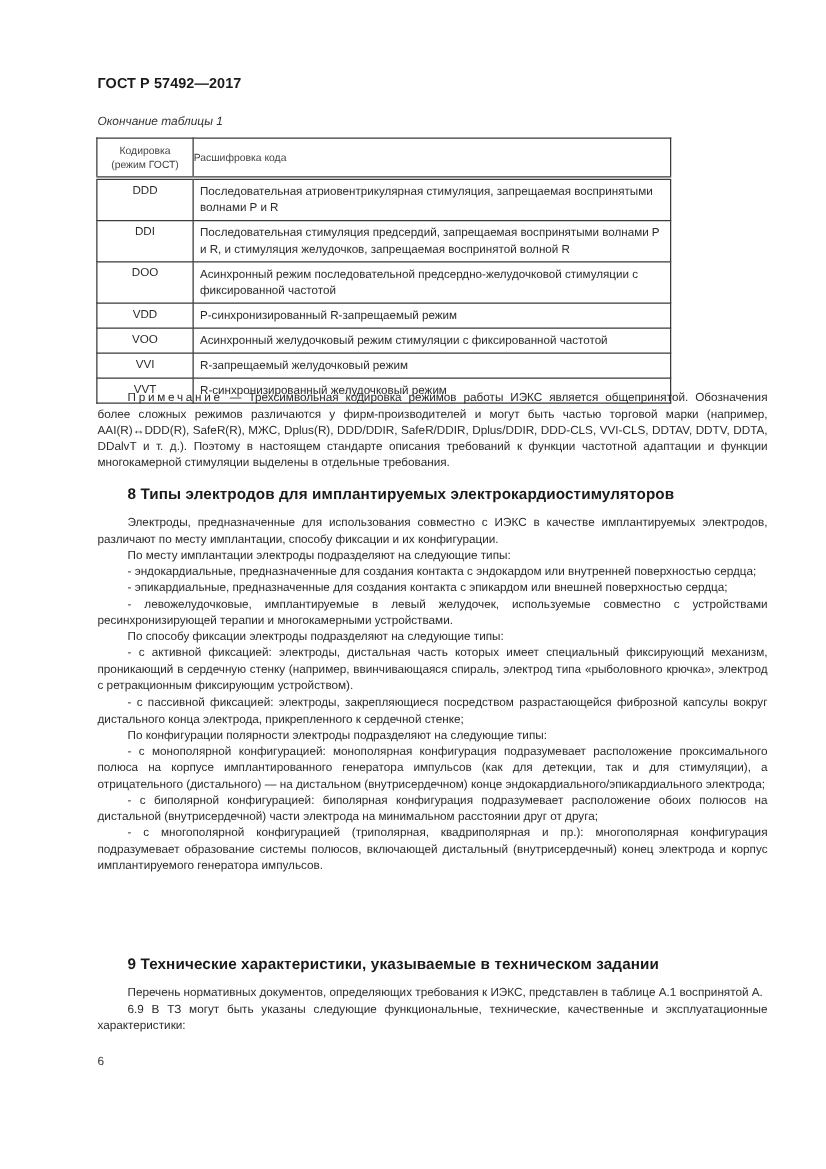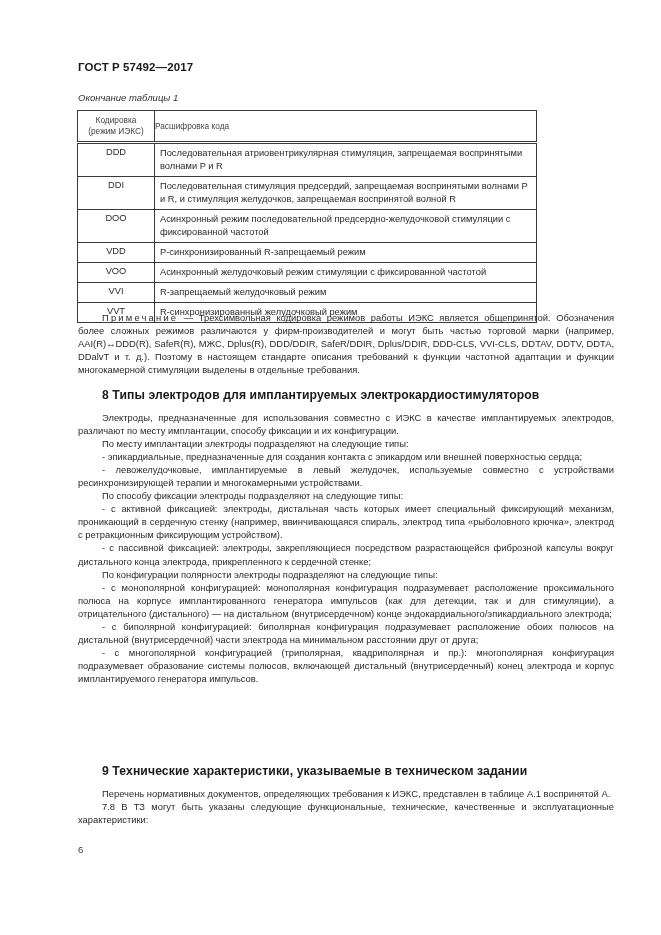--- a/index.html
+++ b/index.html
@@ -47,21 +47,21 @@
 
 <div class="page-header">ГОСТ Р 57492—2017</div>
 
 <div class="table-caption">Окончание таблицы 1</div>
 
 <table class="codes">
   <thead>
     <tr>
       <th class="c1">
         <span>Кодировка</span><br>
-        <span>(режим ИЭКС)</span>
+        <span>(режим ГОСТ)</span>
       </th>
       <th class="c2">Расшифровка кода</th>
     </tr>
   </thead>
   <tbody>
     <tr>
       <td class="code">DDD</td>
       <td class="desc">Последовательная атриовентрикулярная стимуляция, запрещаемая воспринятыми волнами P и R</td>
     </tr>
     <tr>
@@ -93,31 +93,32 @@
 
 <div class="body-text" style="top:311px;">
   <p><span class="note-label">Примечание</span><span> — Трехсимвольная кодировка режимов работы ИЭКС является общепринятой. Обозначения более сложных режимов различаются у фирм-производителей и могут быть частью торговой марки (например, AAI(R)↔DDD(R), SafeR(R), МЖС, Dplus(R), DDD/DDIR, SafeR/DDIR, Dplus/DDIR, DDD-CLS, VVI-CLS, DDTAV, DDTV, DDTA, DDalvT и т. д.). Поэтому в настоящем стандарте описания требований к функции частотной адаптации и функции многокамерной стимуляции выделены в отдельные требования.</span></p>
 </div>
 
 <h2 class="section" style="top:388px;">8 Типы электродов для имплантируемых электрокардиостимуляторов</h2>
 
 <div class="body-text" style="top:411px;">
   <p>Электроды, предназначенные для использования совместно с ИЭКС в качестве имплантируемых электродов, различают по месту имплантации, способу фиксации и их конфигурации.</p>
   <p>По месту имплантации электроды подразделяют на следующие типы:</p>
+  <p>- эндокардиальные, предназначенные для создания контакта с эндокардом или внутренней поверхностью сердца;</p>
   <p>- эпикардиальные, предназначенные для создания контакта с эпикардом или внешней поверхностью сердца;</p>
   <p>- левожелудочковые, имплантируемые в левый желудочек, используемые совместно с устройствами ресинхронизирующей терапии и многокамерными устройствами.</p>
   <p>По способу фиксации электроды подразделяют на следующие типы:</p>
   <p>- с активной фиксацией: электроды, дистальная часть которых имеет специальный фиксирующий механизм, проникающий в сердечную стенку (например, ввинчивающаяся спираль, электрод типа «рыболовного крючка», электрод с ретракционным фиксирующим устройством).</p>
   <p>- с пассивной фиксацией: электроды, закрепляющиеся посредством разрастающейся фиброзной капсулы вокруг дистального конца электрода, прикрепленного к сердечной стенке;</p>
   <p>По конфигурации полярности электроды подразделяют на следующие типы:</p>
   <p>- с монополярной конфигурацией: монополярная конфигурация подразумевает расположение проксимального полюса на корпусе имплантированного генератора импульсов (как для детекции, так и для стимуляции), а отрицательного (дистального) — на дистальном (внутрисердечном) конце эндокардиального/эпикардиального электрода;</p>
   <p>- с биполярной конфигурацией: биполярная конфигурация подразумевает расположение обоих полюсов на дистальной (внутрисердечной) части электрода на минимальном расстоянии друг от друга;</p>
   <p>- с многополярной конфигурацией (триполярная, квадриполярная и пр.): многополярная конфигурация подразумевает образование системы полюсов, включающей дистальный (внутрисердечный) конец электрода и корпус имплантируемого генератора импульсов.</p>
 </div>
 
 <h2 class="section" style="top:764px;">9 Технические характеристики, указываемые в техническом задании</h2>
 
 <div class="body-text" style="top:787px;">
   <p>Перечень нормативных документов, определяющих требования к ИЭКС, представлен в таблице А.1 воспринятой А.</p>
-  <p>7.8 В ТЗ могут быть указаны следующие функциональные, технические, качественные и эксплуатационные характеристики:</p>
+  <p>6.9 В ТЗ могут быть указаны следующие функциональные, технические, качественные и эксплуатационные характеристики:</p>
 </div>
 
 <div class="page-number">6</div>
 
 </body></html>

